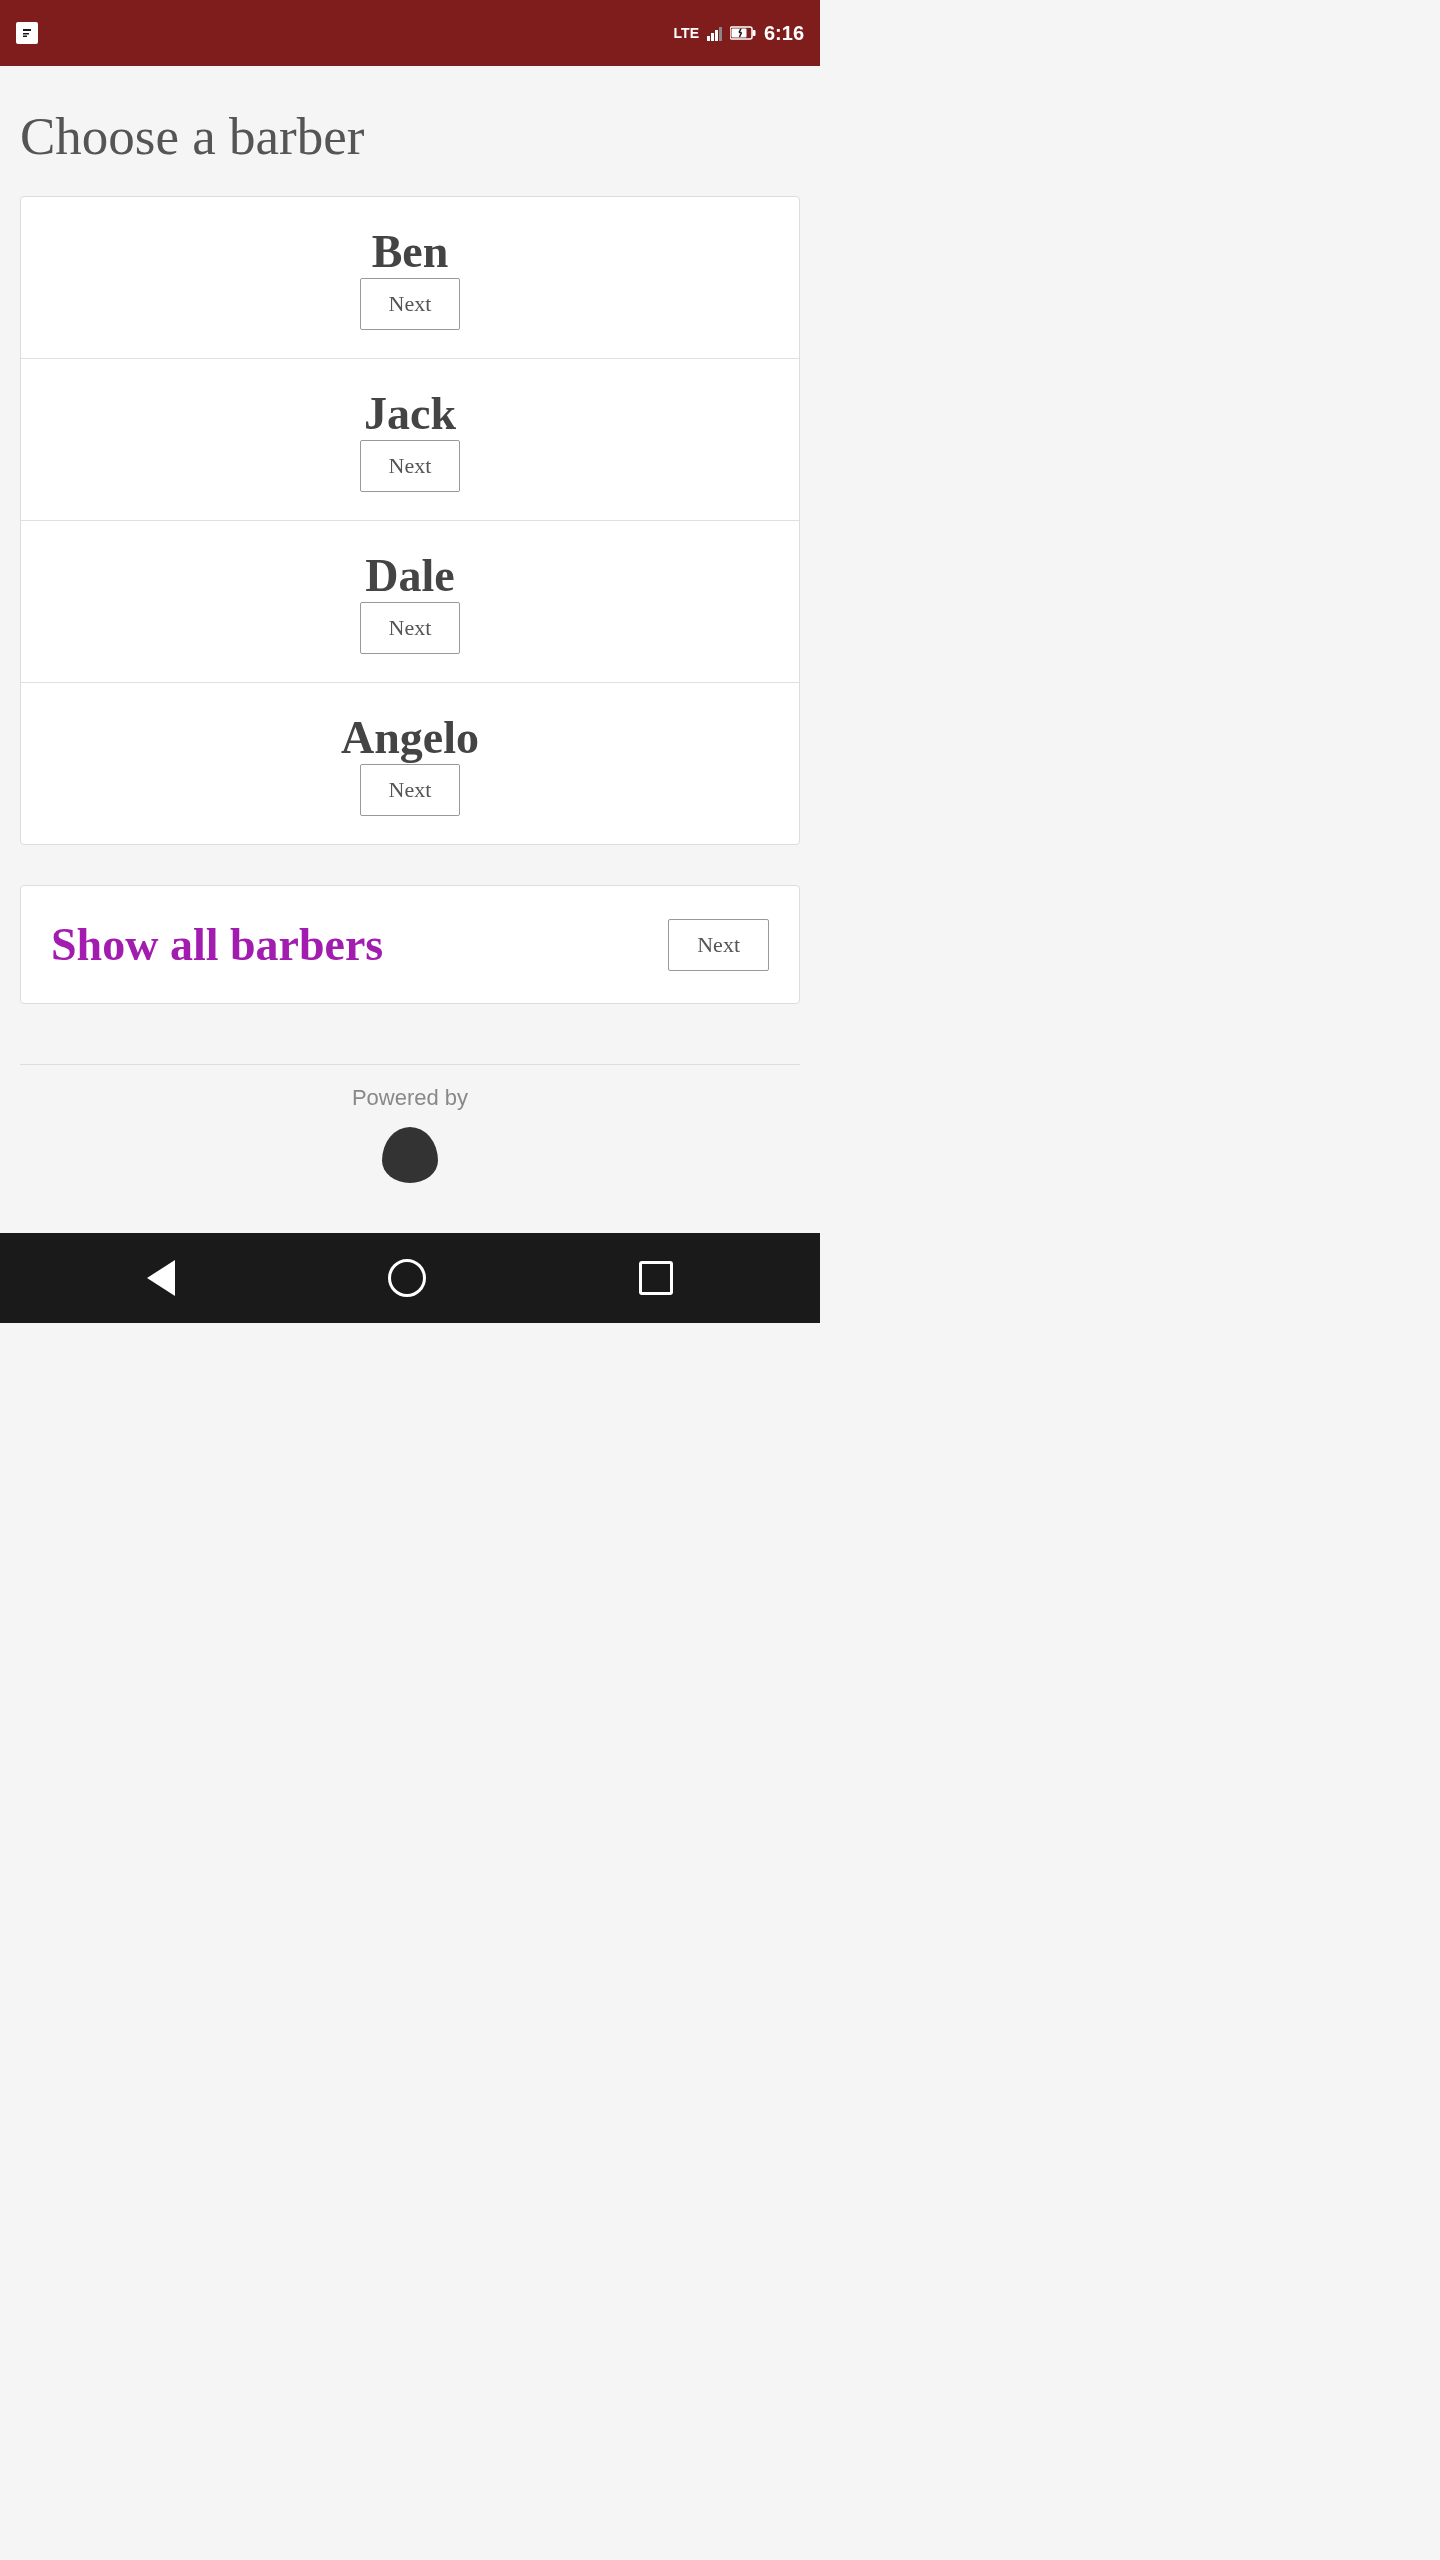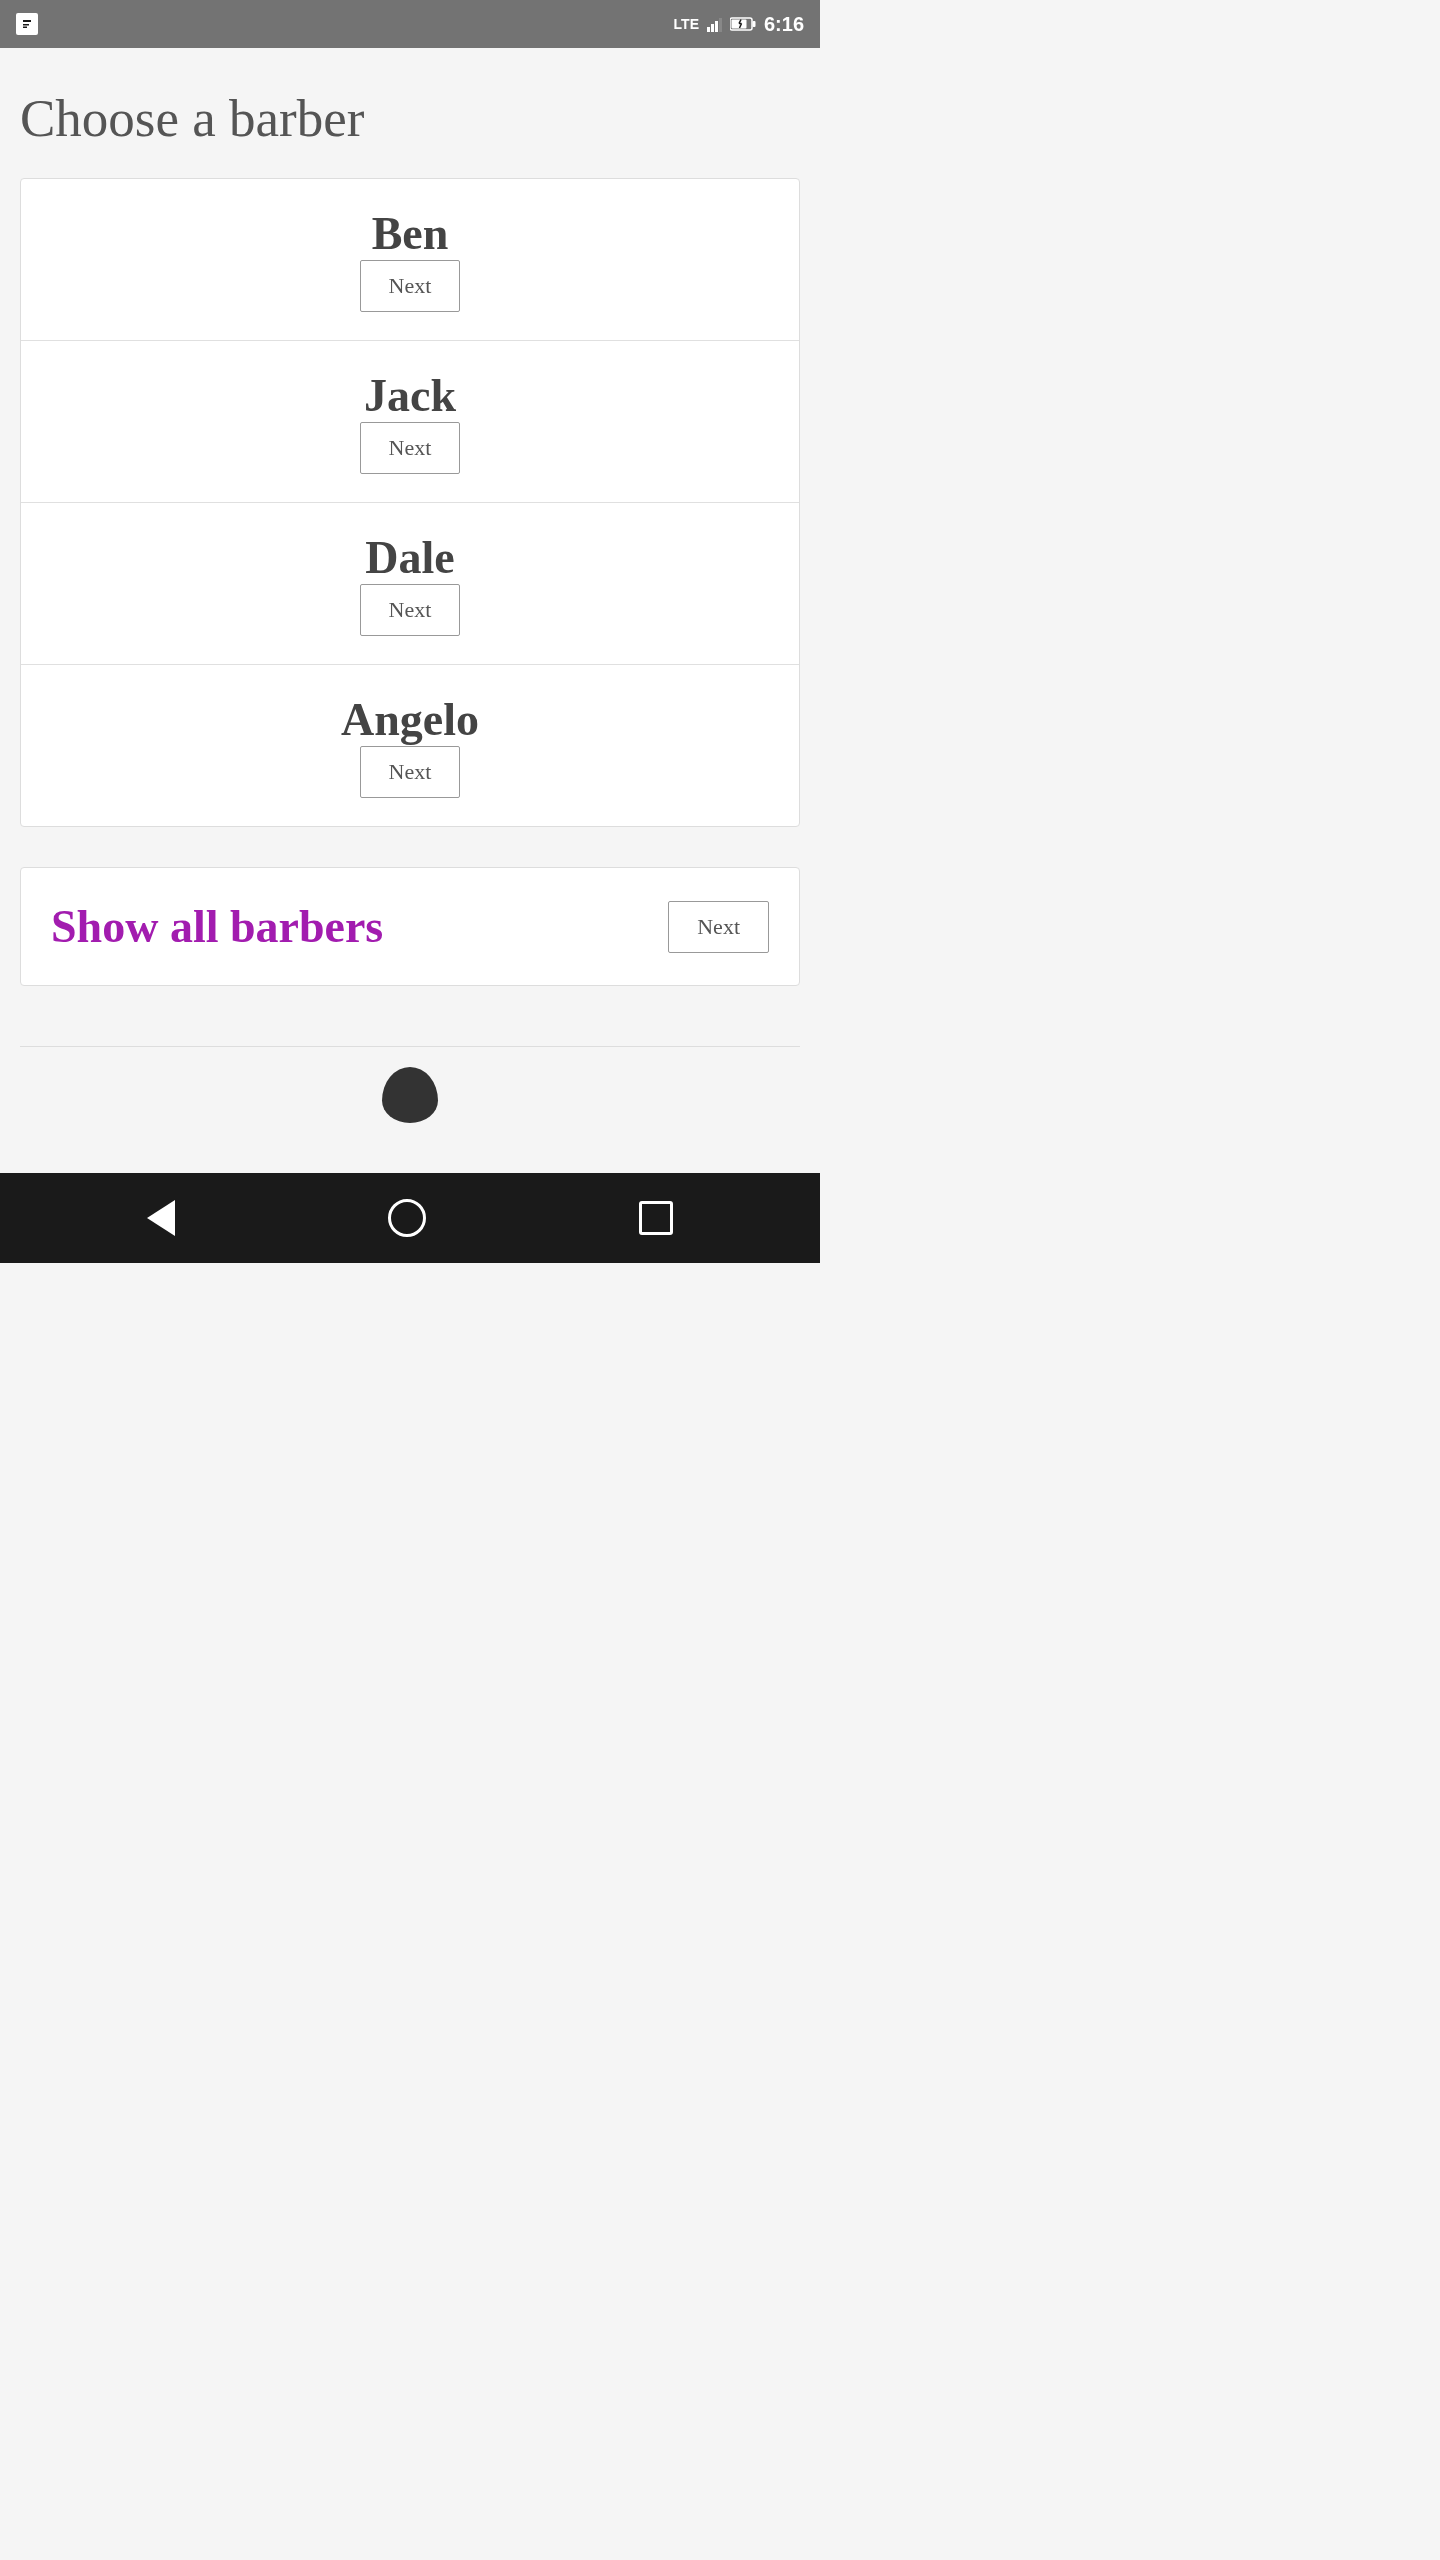--- a/index.html
+++ b/index.html
@@ -12,27 +12,27 @@
     body {
       background: #f5f5f5;
       font-family: Georgia, 'Times New Roman', serif;
       width: 820px;
       min-height: 1400px;
       overflow-x: hidden;
     }
 
     
     .status-bar {
-      background: #737373;
+      background: #7f1d1d;
       color: white;
       display: flex;
       justify-content: space-between;
       align-items: center;
       padding: 6px 16px;
-      height: 48px;
+      height: 66px;
     }
 
     .status-bar-left {
       display: flex;
       align-items: center;
     }
 
     .status-bar-left .notification-icon {
       width: 22px;
       height: 22px;
@@ -305,20 +305,21 @@
 
 
   <div class="show-all-container">
     <div class="show-all-item">
       <span class="show-all-name">Show all barbers</span>
       <button class="next-button">Next</button>
     </div>
   </div>
 
   <hr class="footer-divider">
+  <p class="powered-by">Powered by</p>
   <div class="logo-circle"></div>
 
 </div>
 
 <div class="nav-bar">
   <div class="nav-btn">
     <div class="nav-back"></div>
   </div>
   <div class="nav-btn">
     <div class="nav-home"></div>

